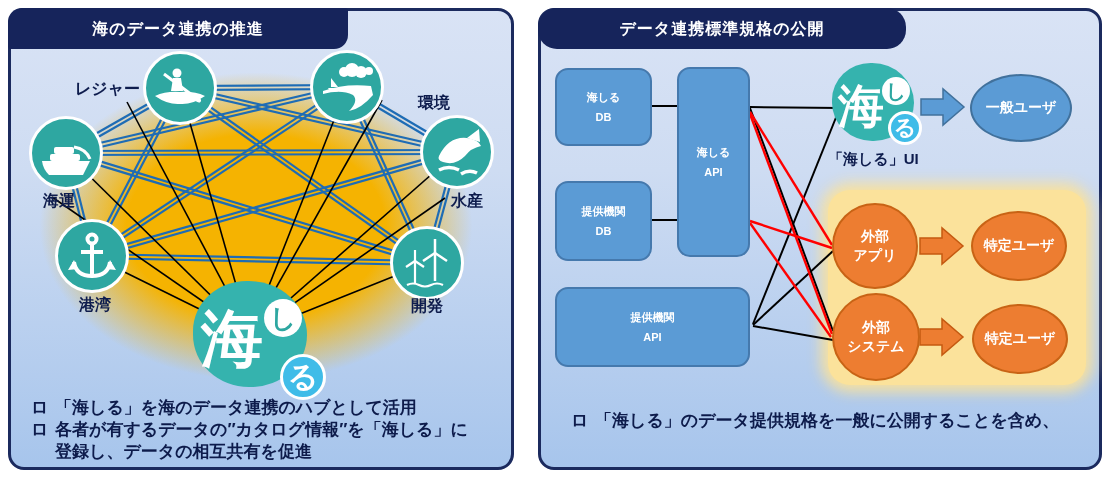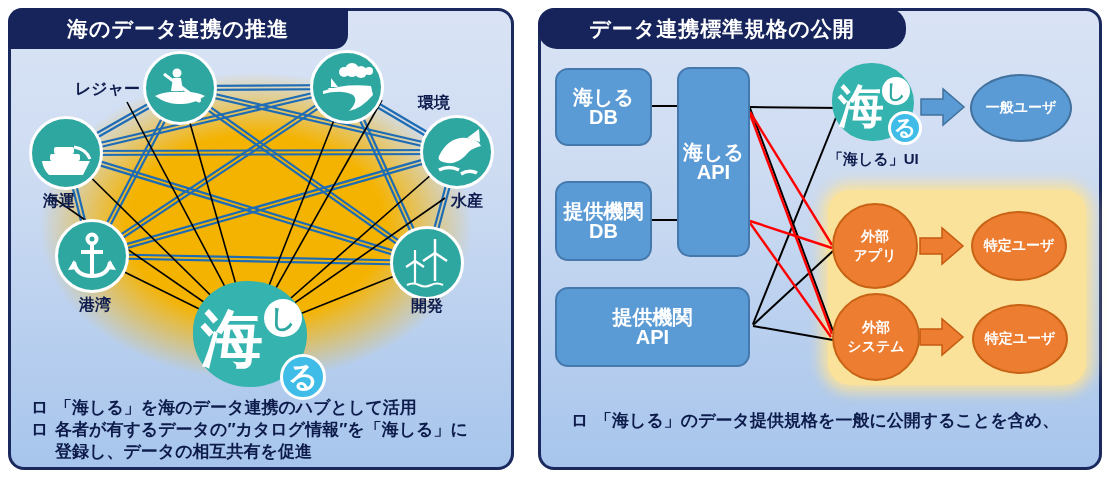--- a/index.html
+++ b/index.html
@@ -4,40 +4,40 @@
 <style>
   html,body{margin:0;padding:0;background:#ffffff;}
   *{box-sizing:border-box;}
   .stage{position:relative;width:1108px;height:479px;background:#ffffff;
          font-family:"Liberation Sans","DejaVu Sans",sans-serif;font-weight:bold;overflow:hidden;}
   .panel{position:absolute;top:8px;height:462px;border:3px solid #1B2A5E;border-radius:16px;
          background:linear-gradient(180deg,#D9E3F5 0%,#CEDCF2 35%,#A7C5EC 100%);}
   #left-panel{left:8px;width:506px;}
   #right-panel{left:538px;width:564px;}
   .title-tab{position:absolute;left:-3px;top:-3px;height:41px;background:#16245B;color:#ffffff;
-             font-size:21px;line-height:41px;text-align:center;letter-spacing:1px;
+             font-size:16px;line-height:41px;text-align:center;letter-spacing:1px;
              border-radius:14px 3px 14px 3px;}
   #left-panel .title-tab{width:340px;}
   #right-panel .title-tab{width:368px;border-radius:19px;}
   .glow{position:absolute;left:10px;top:48px;width:470px;height:335px;
         background:radial-gradient(closest-side,#F5B301 55%,rgba(245,179,1,0) 92%);}
   svg.overlay{position:absolute;left:0;top:0;}
   .node{position:absolute;width:74px;height:74px;border-radius:50%;background:#2EA7A1;
         border:3px solid #ffffff;display:flex;align-items:center;justify-content:center;}
   .nlabel{position:absolute;color:#0E1C4D;font-size:16px;line-height:20px;}
   .logo-big-circle{position:absolute;border-radius:48% 52% 50% 50%;background:#35B3AE;color:#fff;}
   .shi-disc{position:absolute;border-radius:50%;background:#ffffff;color:#2EA7A1;
             display:flex;align-items:center;justify-content:center;}
   .ru-disc{position:absolute;border-radius:50%;background:#3FBCE8;border:3px solid #ffffff;color:#fff;
            display:flex;align-items:center;justify-content:center;}
   .bullets{position:absolute;color:#0D1B4B;font-size:17px;line-height:22px;white-space:nowrap;}
   .bline .marker{display:inline-block;width:24px;}
   .bline.indent{padding-left:24px;}
   .bbox{position:absolute;background:#5B9BD5;border:2px solid #4579AD;border-radius:13px;
-        color:#ffffff;font-size:20px;line-height:20px;display:flex;flex-direction:column;
+        color:#ffffff;font-size:11px;line-height:20px;display:flex;flex-direction:column;
         align-items:center;justify-content:center;text-align:center;}
   .ellipse{position:absolute;border-radius:50%;color:#ffffff;font-size:14px;
            display:flex;align-items:center;justify-content:center;text-align:center;}
   .blue-ellipse{background:#5B9BD5;border:2px solid #41719C;}
   .orange-shape{background:#ED7D31;border:2px solid #C86315;}
   .yellow-highlight{position:absolute;left:287px;top:179px;width:258px;height:195px;border-radius:22px;
         background:#FBE29B;box-shadow:0 0 14px 7px rgba(250,226,155,0.95);}
   .small-label{position:absolute;color:#0E1C4D;font-size:15px;}
 </style>
 </head>

